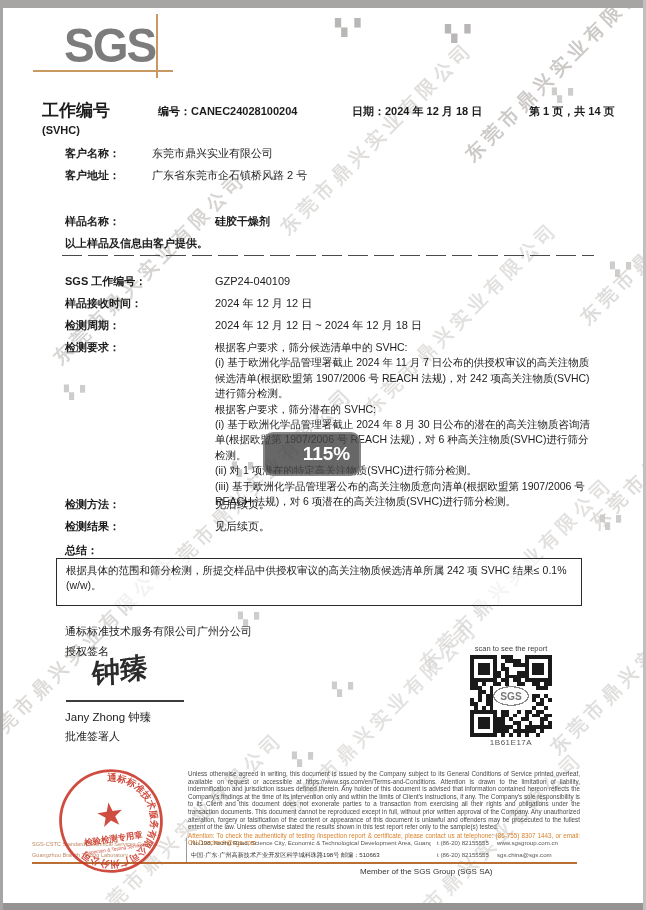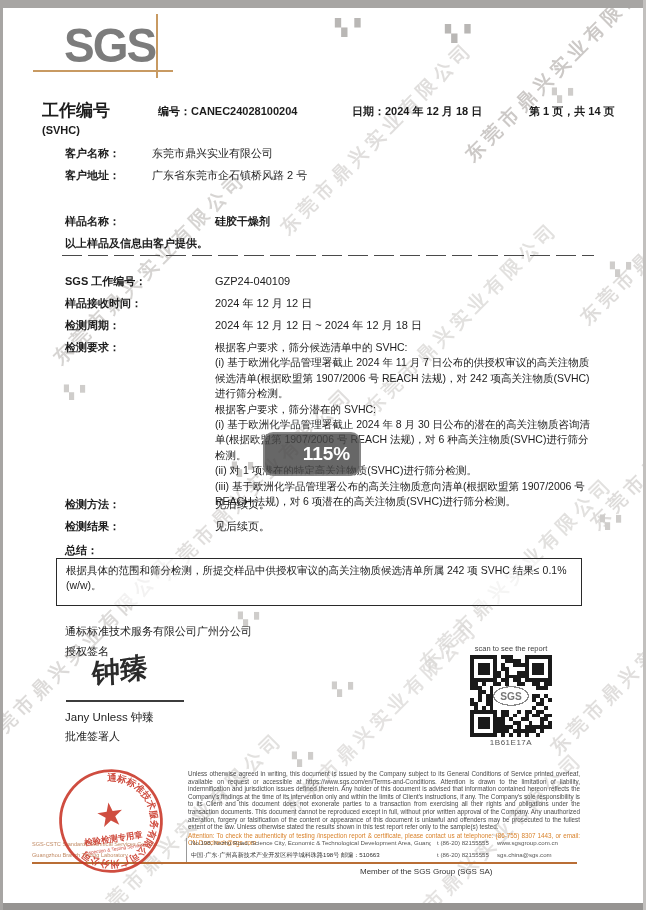--- a/index.html
+++ b/index.html
@@ -144,21 +144,21 @@
 
     <div class="row cn lbl" style="left:65px;top:543px;white-space:nowrap;">总结：</div>
     <div class="sum-table">
       <div class="sum-left cn">根据具体的范围和筛分检测，所提交样品中供授权审议的高关注物质候选清单所属 242 项 SVHC 结果≤ 0.1% (w/w)。</div>
     </div>
 
     <div class="row cn" style="left:65px;top:624px;white-space:nowrap;">通标标准技术服务有限公司广州分公司</div>
     <div class="row cn" style="left:65px;top:644px;white-space:nowrap;">授权签名</div>
     <div class="sig">钟臻</div>
     <div class="sigline"></div>
-    <div class="row cn" style="left:65px;top:710px;font-size:11.5px;white-space:nowrap;">Jany Unless 钟臻</div>
+    <div class="row cn" style="left:65px;top:710px;font-size:11.5px;white-space:nowrap;">Jany Zhong 钟臻</div>
     <div class="row cn" style="left:65px;top:729px;white-space:nowrap;">批准签署人</div>
 
     <div class="qrwrap">
       <div class="qrcap">scan to see the report</div>
       <svg id="qr-svg" width="82" height="82" viewBox="0 0 21 21" style="margin:0 auto;shape-rendering:crispEdges;">
           <rect x="8" y="0" width="1" height="1" fill="#1a1a1a"></rect>
           <rect x="9" y="0" width="1" height="1" fill="#1a1a1a"></rect>
           <rect x="10" y="0" width="1" height="1" fill="#1a1a1a"></rect>
           <rect x="9" y="1" width="1" height="1" fill="#1a1a1a"></rect>
           <rect x="10" y="1" width="1" height="1" fill="#1a1a1a"></rect>

